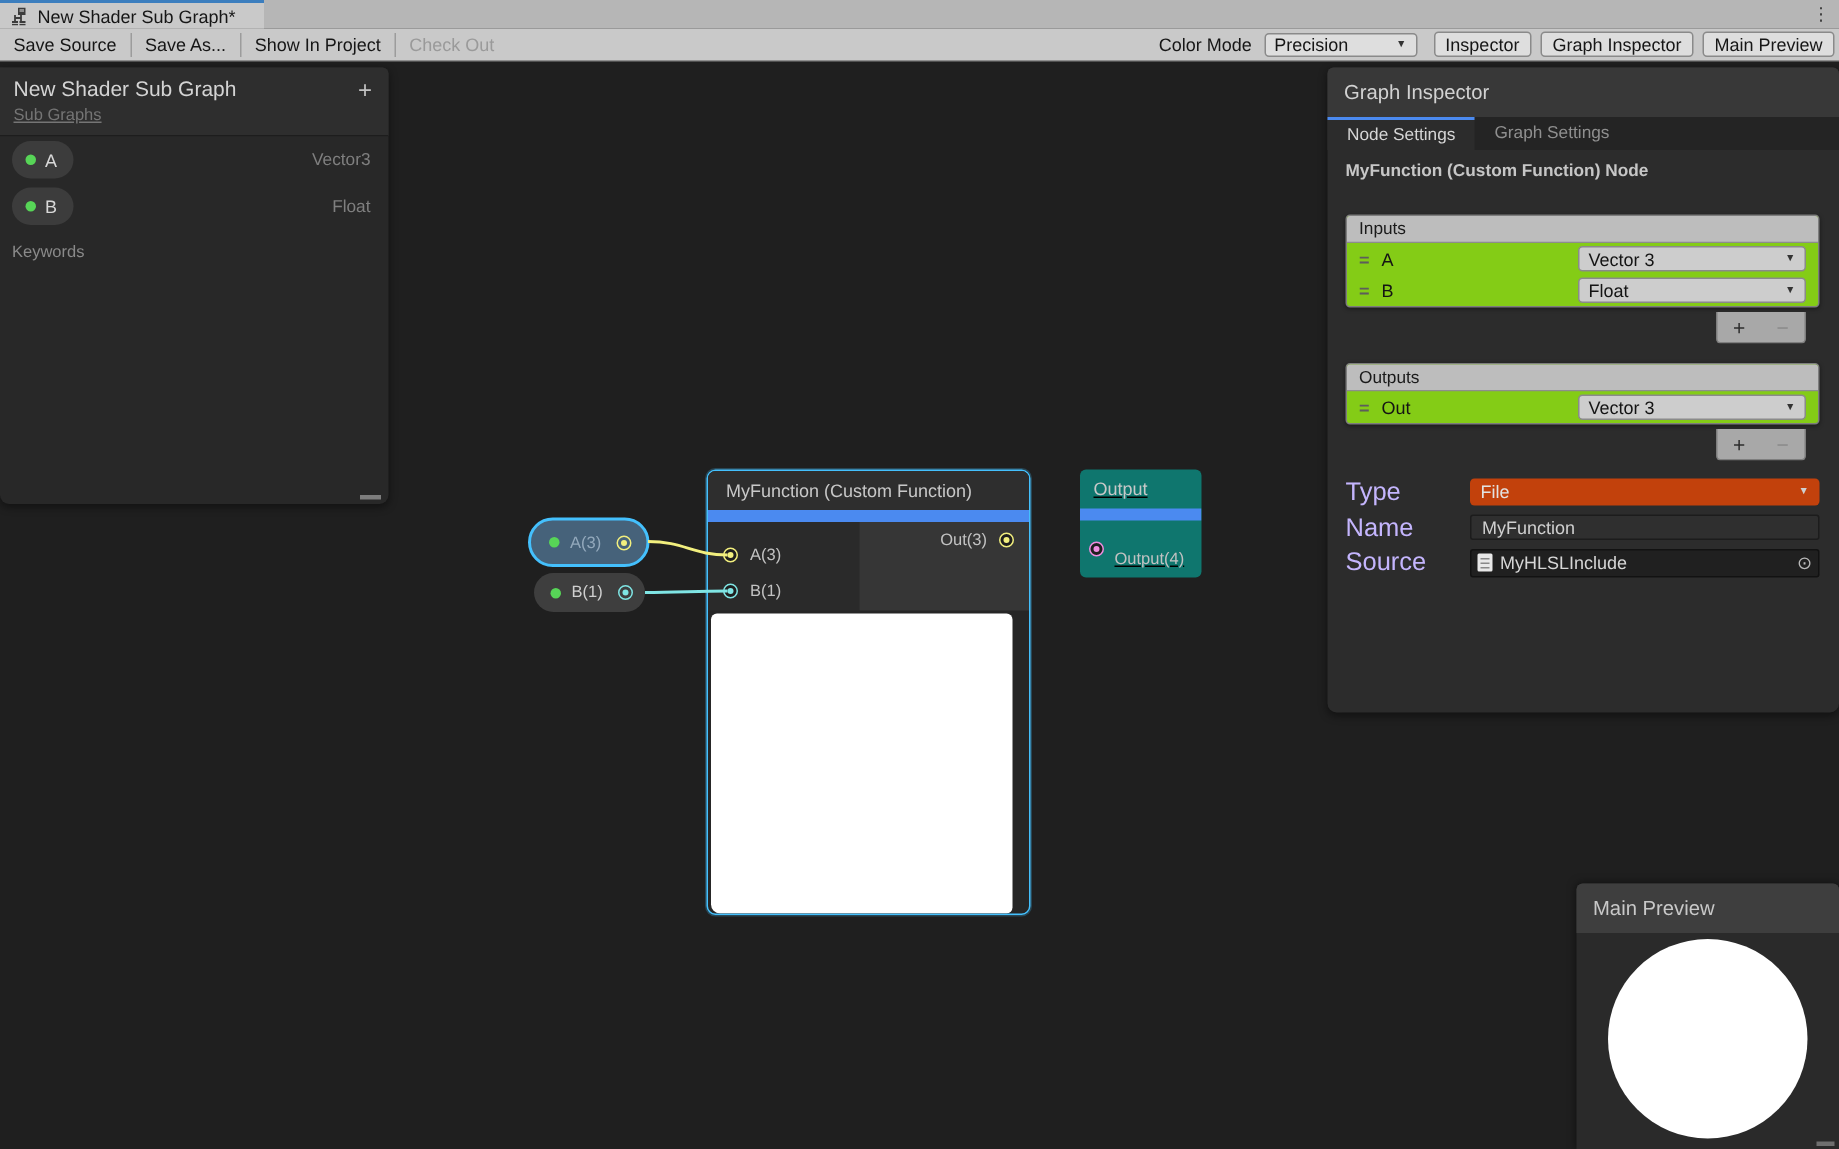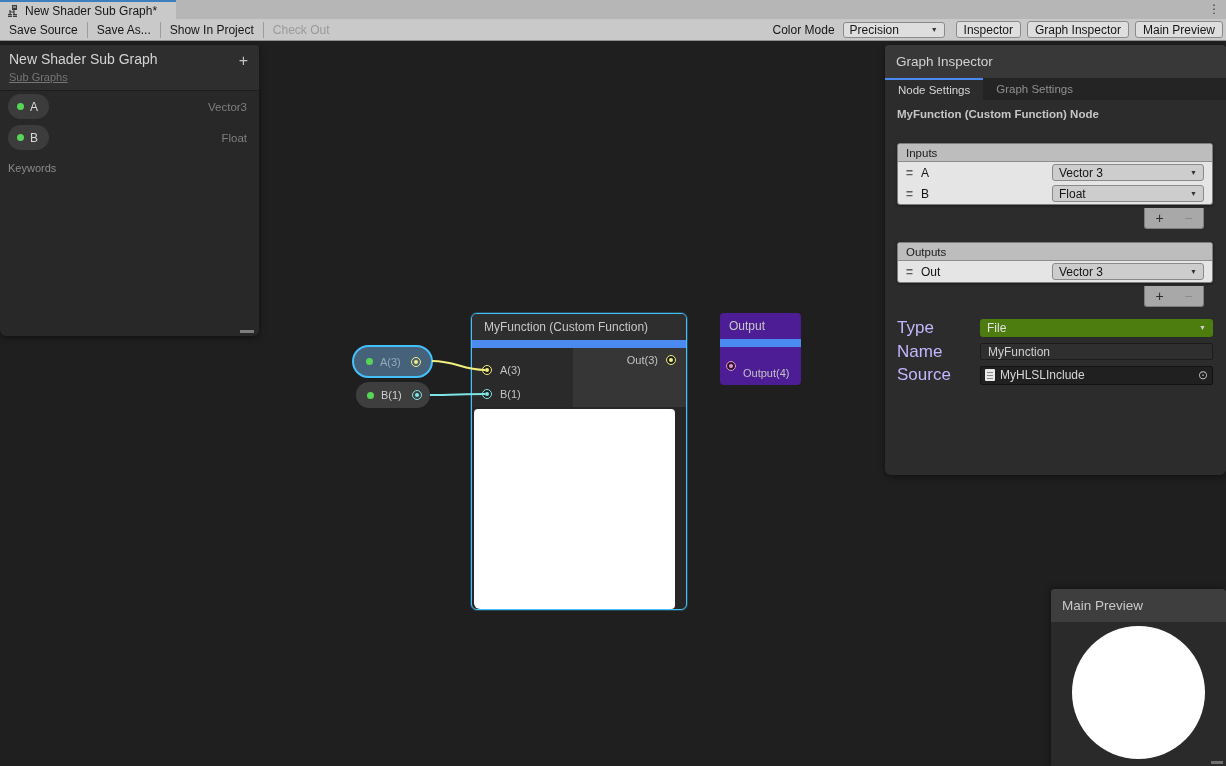--- a/index.html
+++ b/index.html
@@ -77,61 +77,61 @@
   .fn-ports { display:flex; height:59px; }
   .fn-in { width:101px; background:#2a2a2a; padding-top:10px; }
   .fn-out { flex:1; background:#363636; }
   .prow { height:24px; display:flex; align-items:center; gap:8px; padding:0 10px; }
   .prow .pl { font-size:11px; color:#c2c2c2; }
   .prow.right { justify-content:flex-end; }
   .fn-preview { margin:2px 0 0 2px; width:201px; height:200px; background:#ffffff;
                 border-radius:4px 4px 4px 6px; }
 
   
-  .out-node { position:absolute; left:720px; top:313px; width:81px; height:72px; background:#4c1d95;
-              border-radius:4px; overflow:hidden; }
+  .out-node { position:absolute; left:720px; top:313px; width:81px; height:72px; background:#0f766e;
+              border-radius:4px; overflow:hidden;text-decoration:underline; }
   .out-head { height:26px; display:flex; align-items:center; padding:0 9px; }
   .out-head .t { font-size:12px; color:#c8c8c8; }
   .out-row { height:37px; display:flex; align-items:center; gap:7px; padding:0 6px; }
   .out-row .pl { font-size:11px; color:#c2c2c2;margin-top:15px; }
 
   
   .wires { position:absolute; left:0; top:0; width:1226px; height:766px; pointer-events:none; }
 
   
   .inspector { position:absolute; left:885px; top:45px; width:341px; height:430px; background:#2c2c2c;
                border-radius:4px 4px 6px 6px; box-shadow:0 2px 6px rgba(0,0,0,.45); }
   .gi-head { height:33px; background:#383838; display:flex; align-items:center; padding:0 11px;
              border-radius:4px 4px 0 0; }
   .gi-title { font-size:13.5px; color:#d2d2d2; }
   .gi-tabs { height:22px; background:#242424; display:flex; }
   .gi-tab { padding:0 13px; display:flex; align-items:center; font-size:11.5px; }
   .gi-tab.active { background:#2c2c2c; color:#d5d5d5; border-top:2px solid #4b8af0; }
   .gi-tab.inactive { color:#8f8f8f; }
   .gi-nodetitle { position:absolute; left:12px; top:63px; font-size:11.5px; font-weight:bold; color:#c6c6c6; }
 
-  .reorder-box { position:absolute; left:12px; width:316px; background:#e5e5e5; border:1px solid #7e7e7e;
+  .reorder-box { position:absolute; left:12px; width:316px; background:#84cc16; border:1px solid #7e7e7e;
                  border-radius:3px; box-shadow:0 1px 3px rgba(0,0,0,.4); }
   .rb-head { height:18px; background:#bdbdbd; border-bottom:1px solid #8d8d8d; border-radius:2px 2px 0 0;
              display:flex; align-items:center; padding:0 8px; font-size:11.5px; color:#1a1a1a; }
   .rb-row { height:21px; display:flex; align-items:center; padding:0 8px; gap:8px; }
   .rb-handle { font-size:12px; font-weight:bold; color:#5d5d5d; }
   .rb-name { font-size:12px; color:#141414; }
   .rb-drop { margin-left:auto; width:152px; height:17px; background:#cdcdcd; border:1px solid #8a8a8a;
              border-radius:3px; display:flex; align-items:center; justify-content:space-between;
              padding:0 6px; font-size:12px; color:#141414; }
   .rb-drop .arrow { font-size:7px; color:#333; }
   .rb-tray { position:absolute; right:22px; width:60px; height:21px; background:#a8a8a8;
              border:1px solid #7e7e7e; border-top:none; border-radius:0 0 3px 3px; display:flex;
              align-items:center; justify-content:space-around; font-size:14px; }
   .rb-plus { color:#2d2d2d; } .rb-minus { color:#8a8a8a; }
 
   .fld-row { position:absolute; left:12px; width:316px; height:19px; display:flex; align-items:center; }
   .fld-label { width:83px; font-size:17px; color:#c4b5fd; }
-  .fld-drop { flex:1; height:18px; background:#4d7c0f; border-radius:3px; display:flex; align-items:center;
+  .fld-drop { flex:1; height:18px; background:#c2410c; border-radius:3px; display:flex; align-items:center;
               justify-content:space-between; padding:0 7px; font-size:12px; color:#e2e2e2; }
   .fld-drop .arrow { font-size:7px; color:#cfcfcf; }
   .fld-input { flex:1; height:17px; background:#2f2f2f; border:1px solid #1c1c1c; border-radius:2px;
                display:flex; align-items:center; padding:0 7px; font-size:12px; color:#cfcfcf; }
   .fld-obj { flex:1; height:19px; background:#202020; border:1px solid #121212; border-radius:2px;
              display:flex; align-items:center; gap:5px; padding:0 4px; font-size:12px; color:#d6d6d6; }
   .doc-ic { width:10px; height:12px; background:#e8e8e8; border-radius:1px; position:relative; flex:none; }
   .doc-ic:before { content:""; position:absolute; left:2px; top:3px; width:6px; height:1px; background:#888;
                    box-shadow:0 3px 0 #888, 0 6px 0 #888; }
   .obj-pick { margin-left:auto; font-size:12px; color:#b9b9b9; }

